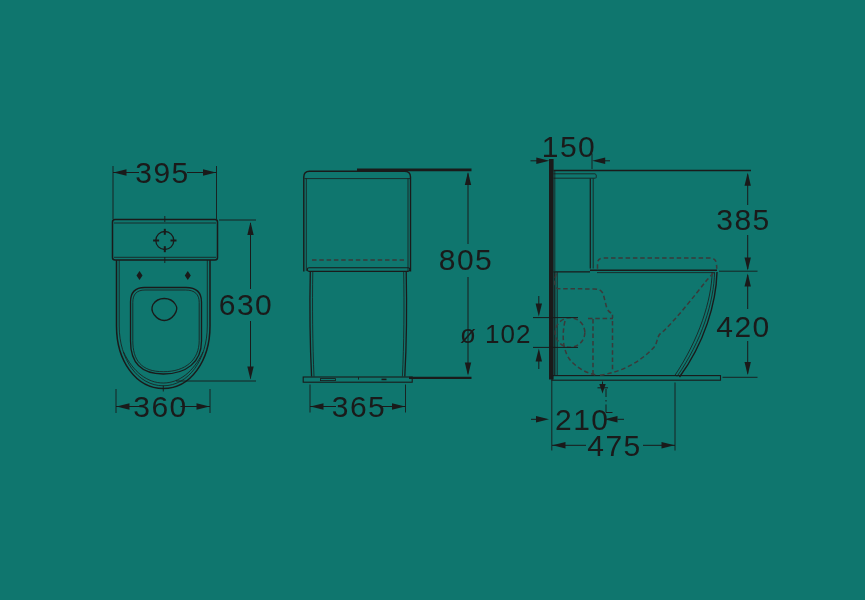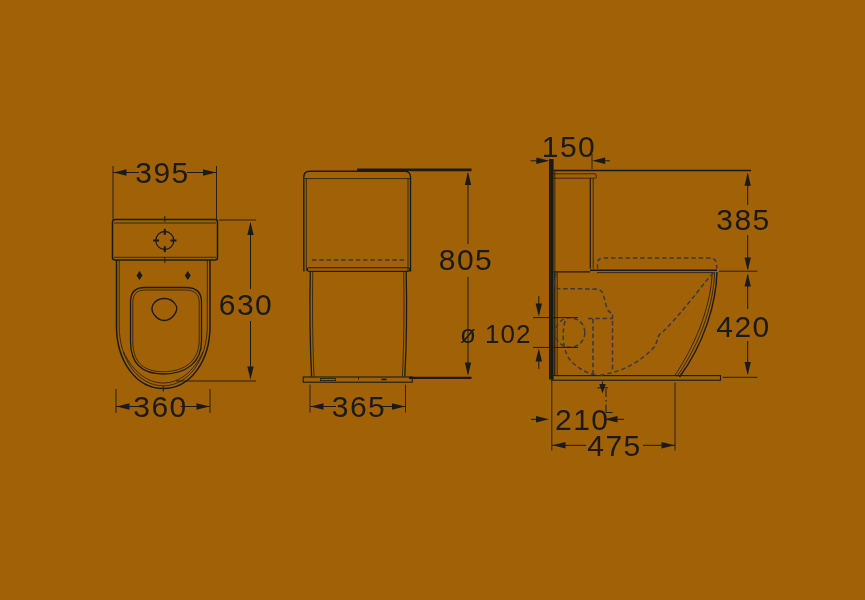--- a/index.html
+++ b/index.html
@@ -1,19 +1,19 @@
 <!DOCTYPE html>
 <html><head>
 <meta charset="utf-8">
 <style>
   html,body{margin:0;padding:0;background:#ffffff;}
   .canvas{
     position:relative;
     width:865px;height:600px;
-    background:#a16207;
+    background:#0f766e;
     font-family:"Liberation Sans",sans-serif;
     overflow:hidden;
   }
   svg{position:absolute;left:0;top:0;}
   .ln{stroke:#1a1a1a;fill:none;}
   .thin{stroke:#1a1a1a;fill:none;stroke-width:0.8;}
   .ext{stroke:#1a1a1a;fill:none;stroke-width:0.9;}
   .dim{stroke:#1a1a1a;fill:none;stroke-width:1;}
   .arr{fill:#1a1a1a;stroke:none;}
   .dsh{stroke:#3a3a3a;fill:none;stroke-width:1.5;stroke-dasharray:4.5 2.8;}

